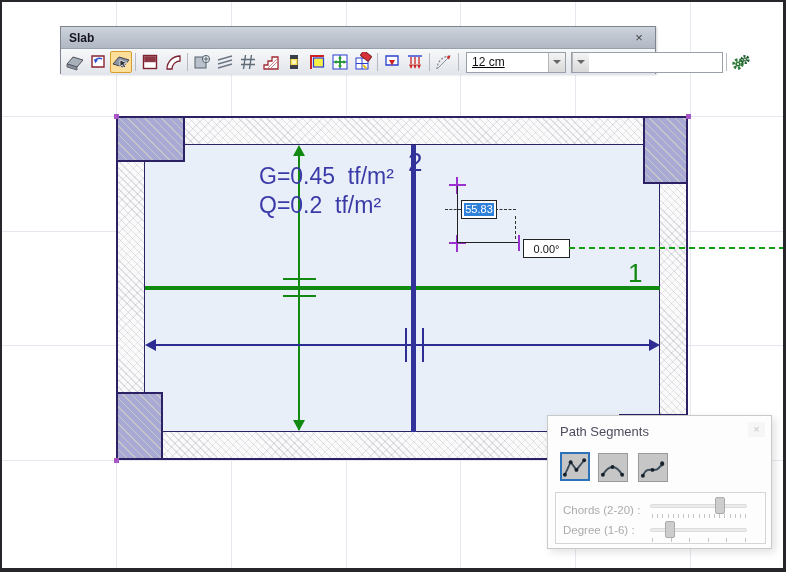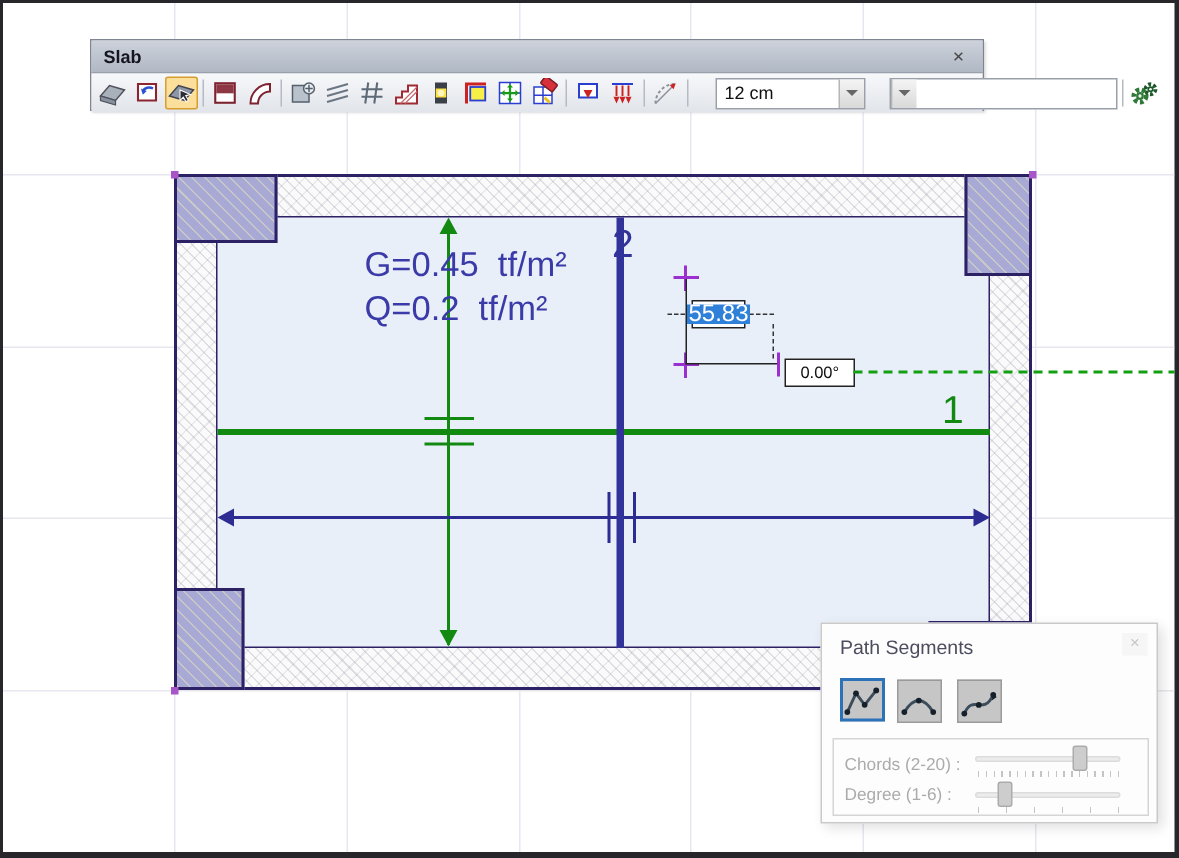--- a/index.html
+++ b/index.html
@@ -44,45 +44,45 @@
   .arr.left{left:143px;top:337px;border-top:6px solid transparent;border-bottom:6px solid transparent;border-right:11px solid #2c2c92;}
   .arr.right{left:647px;top:337px;border-top:6px solid transparent;border-bottom:6px solid transparent;border-left:11px solid #2c2c92;}
   .brk-h{position:absolute;width:33px;height:2px;background:#128a12;left:281px;}
   .brk-v{position:absolute;width:2px;height:34px;background:#2c2c92;top:326px;}
   
   .bubble{position:absolute;left:198px;top:167px;width:48px;height:48px;border:2px solid #1d8050;border-radius:50%;box-sizing:border-box;text-align:center;}
   .bubble .bar{position:absolute;left:0px;top:21px;width:44px;height:2px;background:#1d8050;}
   .bubble .t1,.bubble .t2{position:absolute;width:100%;font-size:15px;color:#3030a2;white-space:pre;}
   .bubble .t1{top:3px;}
   .bubble .t2{top:24px;}
-  .load-text{position:absolute;left:241px;font-size:23px;color:#3a3aa8;white-space:pre;line-height:25px;}
+  .load-text{position:absolute;left:257px;font-size:23px;color:#3a3aa8;white-space:pre;line-height:25px;}
   
   .xh{position:absolute;background:#9b30d0;}
   .sline{position:absolute;background:#222;}
   .dash-h{position:absolute;border-top:1px dashed #333;height:0;}
   .dash-v{position:absolute;border-left:1px dashed #333;width:0;}
   .val-box{position:absolute;left:459px;top:198px;width:34px;height:17px;background:#fff;border:1px solid #222;
     display:flex;align-items:center;justify-content:center;}
-  .val-box span{background:#2f80d8;color:#fff;font-size:16px;line-height:13px;padding:0 1px;}
+  .val-box span{background:#2f80d8;color:#fff;font-size:11px;line-height:13px;padding:0 1px;}
   .ang-box{position:absolute;left:521px;top:237px;width:45px;height:17px;background:#fff;border:1px solid #222;
     display:flex;align-items:center;justify-content:center;font-size:11px;color:#111;}
   .gdash{position:absolute;left:567px;top:245px;width:216px;border-top:2px dashed #12a012;}
   
   .tb-win{position:absolute;left:58px;top:24px;width:596px;height:48px;box-sizing:border-box;
     border:1px solid #7e8490;background:#eef0f4;box-shadow:1px 1px 2px rgba(0,0,0,.18);}
   .tb-title{height:21px;background:linear-gradient(#cdd2db,#b0b8c4);display:flex;align-items:center;
     padding:0 8px;border-bottom:1px solid #98a0ac;}
   .tb-title .txt{font-size:12px;font-weight:bold;color:#15151f;flex:1;}
   .tb-title .cls{font-size:13px;color:#444;width:16px;text-align:center;cursor:default;}
   .tb-body{height:26px;display:flex;align-items:center;padding:0 3px;gap:1px;
     background:linear-gradient(#f7f8fa,#e1e4ea);}
   .icon-btn{width:22px;height:22px;display:flex;align-items:center;justify-content:center;flex:0 0 auto;border-radius:2px;}
   .icon-btn.sel{background:#fbdf9b;border:1px solid #d79e2e;box-sizing:border-box;}
   .sep{width:1px;height:18px;background:#b6bac4;margin:0 2px;flex:0 0 auto;}
-  .combo{height:21px;display:flex;box-sizing:border-box;border:1px solid #9aa0aa;background:#fff;flex:0 0 auto;margin-left:15px;}
+  .combo{height:21px;display:flex;box-sizing:border-box;border:1px solid #9aa0aa;background:#fff;flex:0 0 auto;margin-left:4px;text-decoration:underline;}
   .combo .ctext{font-size:12px;color:#111;padding:2px 5px 0 5px;white-space:pre;flex:1;}
   .combo .carrow{width:16px;border-left:1px solid #b6b6b6;background:linear-gradient(#f4f4f4,#d9d9d9);
     display:flex;align-items:center;justify-content:center;}
   .combo .carrow i{width:0;height:0;border-left:4px solid transparent;border-right:4px solid transparent;border-top:4px solid #666;}
   .c1{width:100px;} .c2{width:152px;}
   
   .ps-panel{position:absolute;left:545px;top:413px;width:225px;height:134px;background:#fdfdfd;
     border:1px solid #c9c9c9;box-shadow:3px 3px 8px rgba(0,0,0,.12);box-sizing:border-box;}
   .ps-title{position:absolute;left:12px;top:8px;font-size:13px;color:#4c4c5e;}
   .ps-close{position:absolute;right:6px;top:6px;width:17px;height:15px;background:#f6f6f6;

